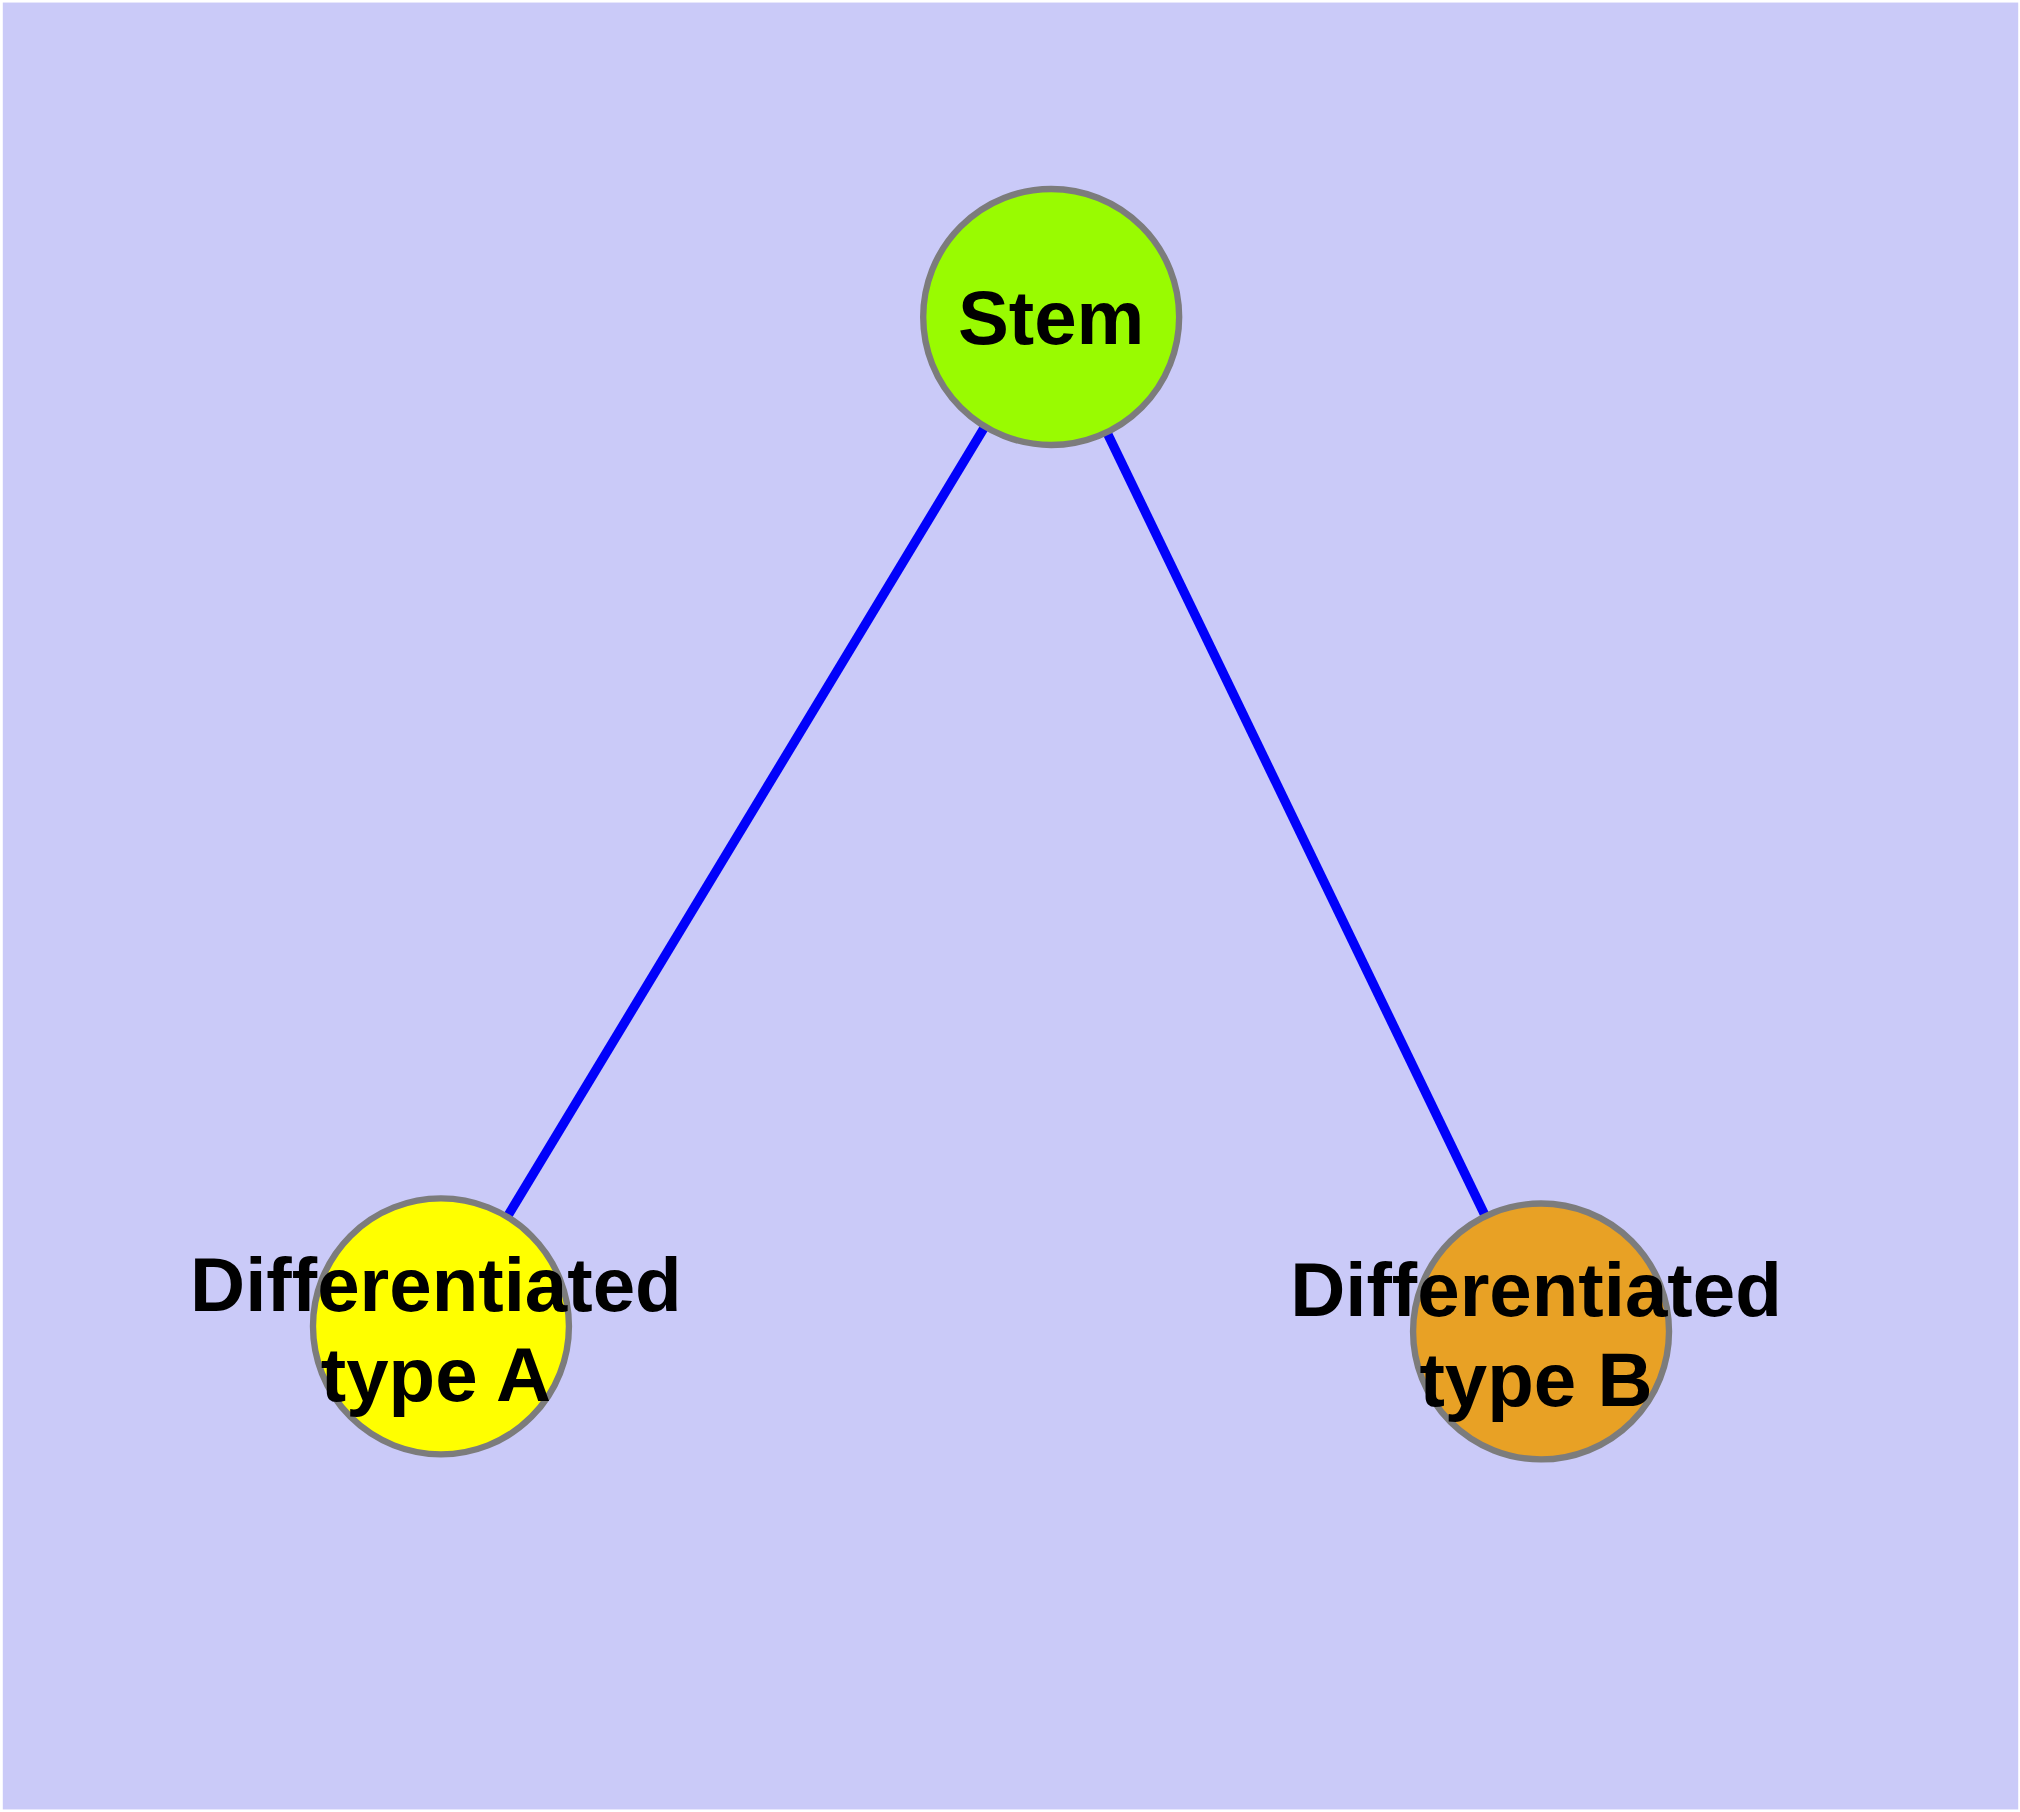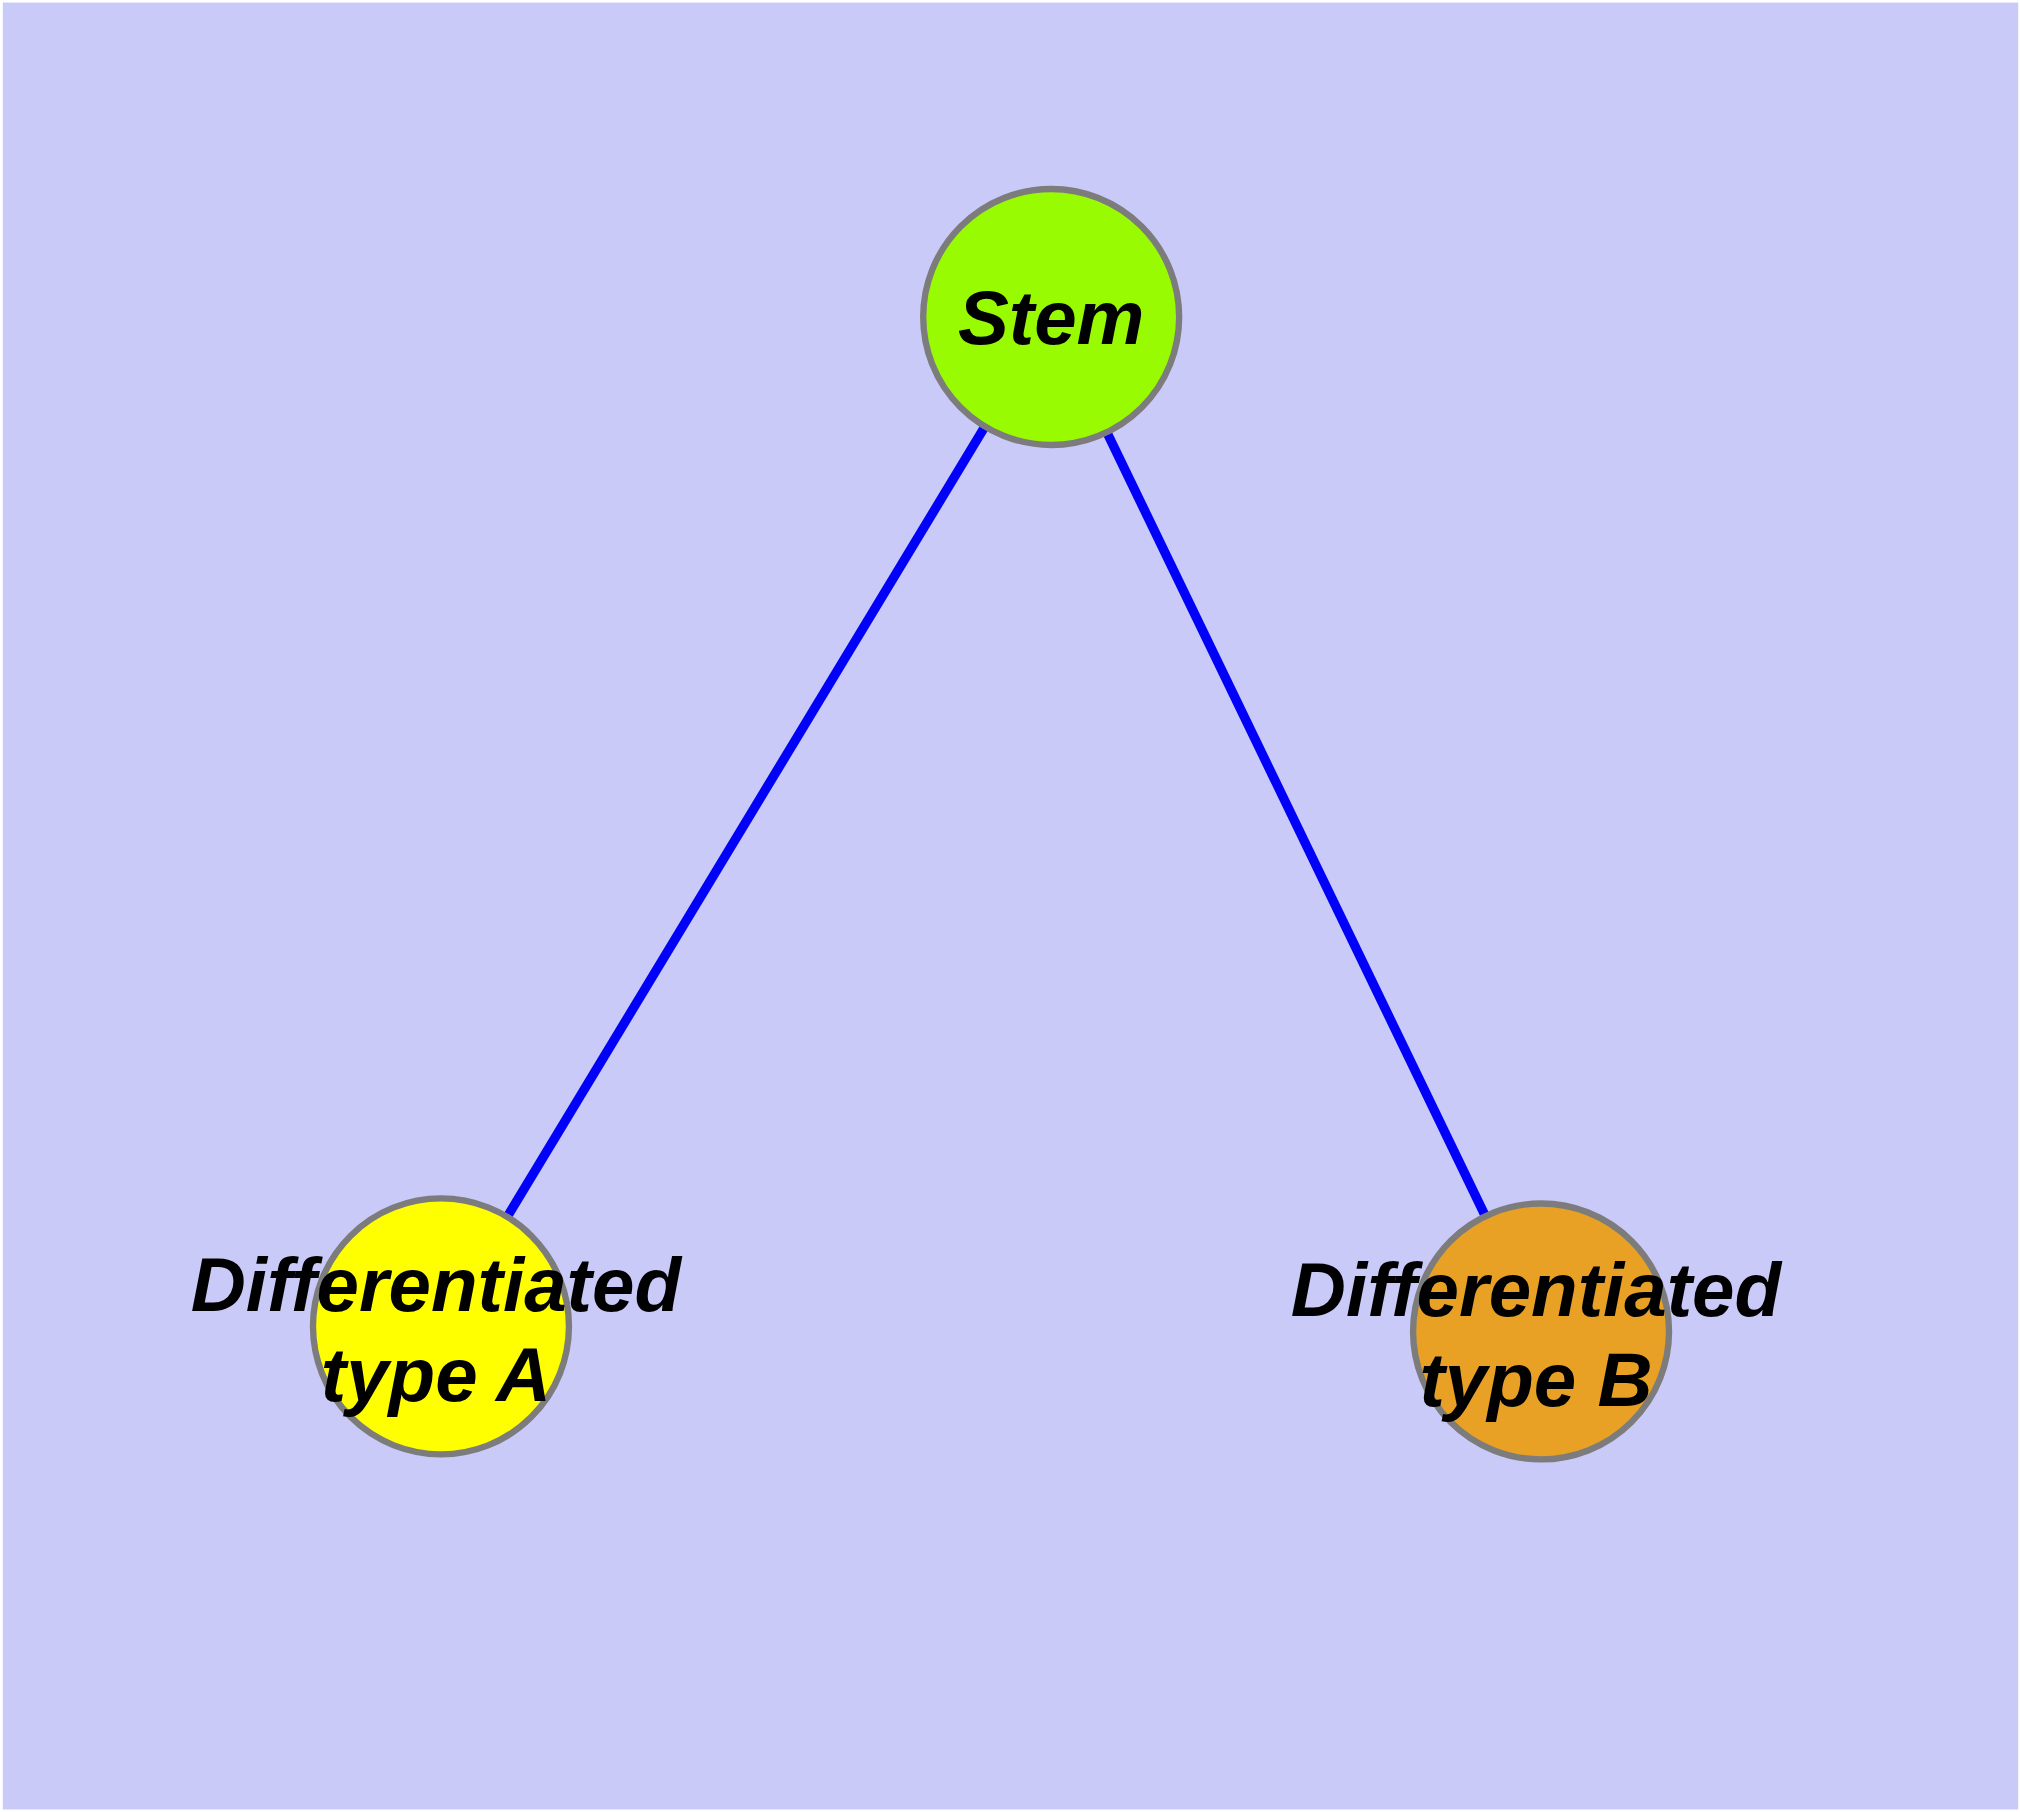--- a/index.html
+++ b/index.html
@@ -11,21 +11,20 @@
     width: 2021px;
     height: 1812px;
     overflow: hidden;
     font-family: "Liberation Sans", sans-serif;
   }
   #diagram-root {
     position: relative;
     width: 2021px;
     height: 1812px;
     background: #FFFFFF;
-    font-style: italic;
   }
   svg#graph-svg {
     display: block;
     width: 2021px;
     height: 1812px;
   }
   svg text {
     font-family: "Liberation Sans", "DejaVu Sans", sans-serif;
     font-weight: bold;
     user-select: none;

